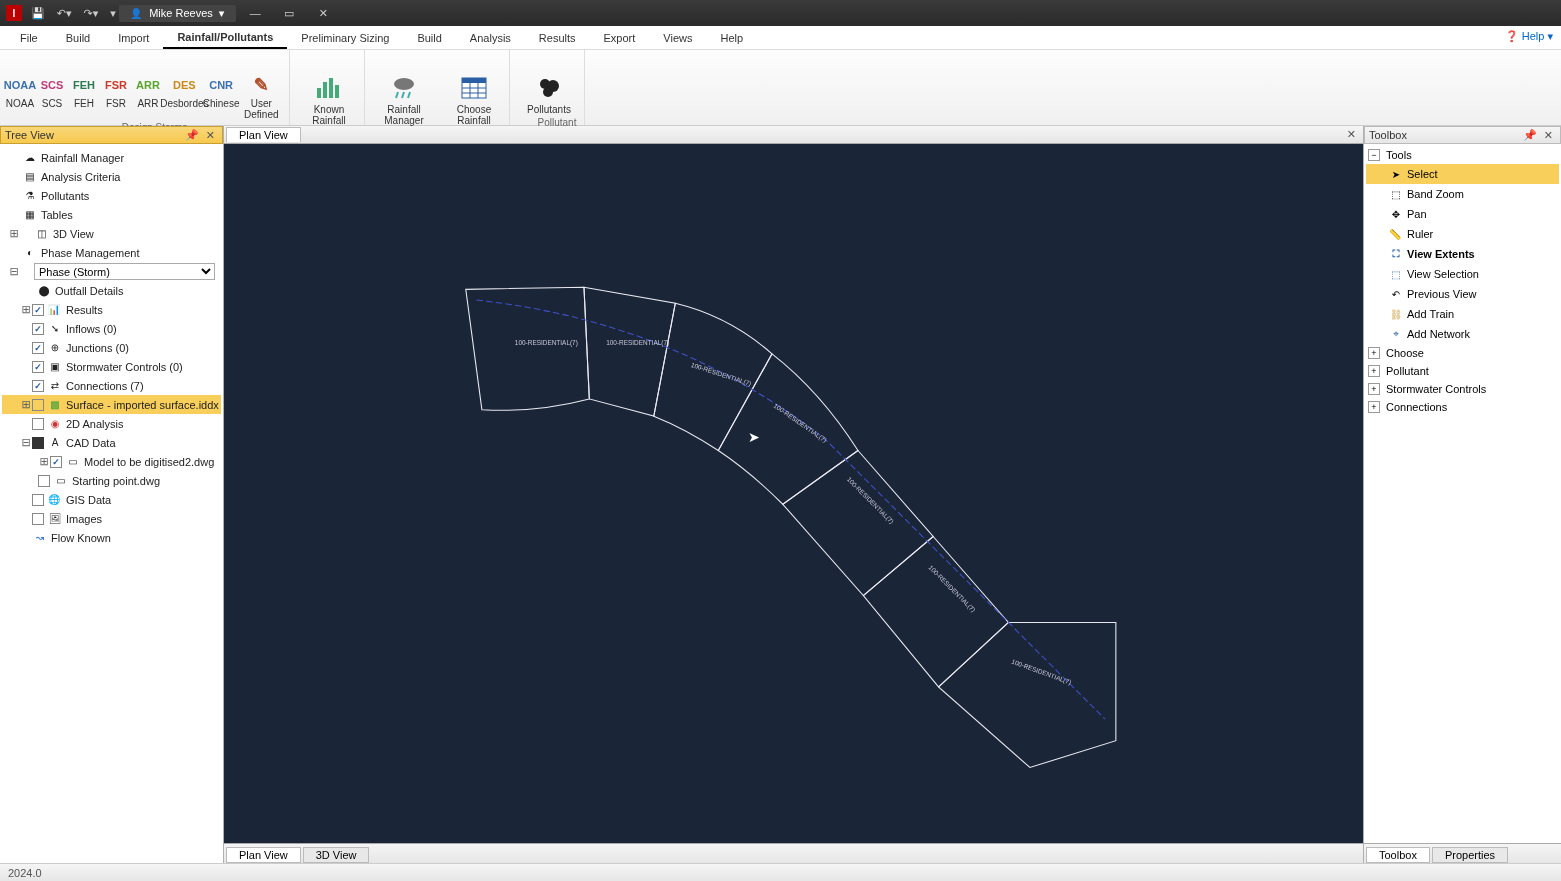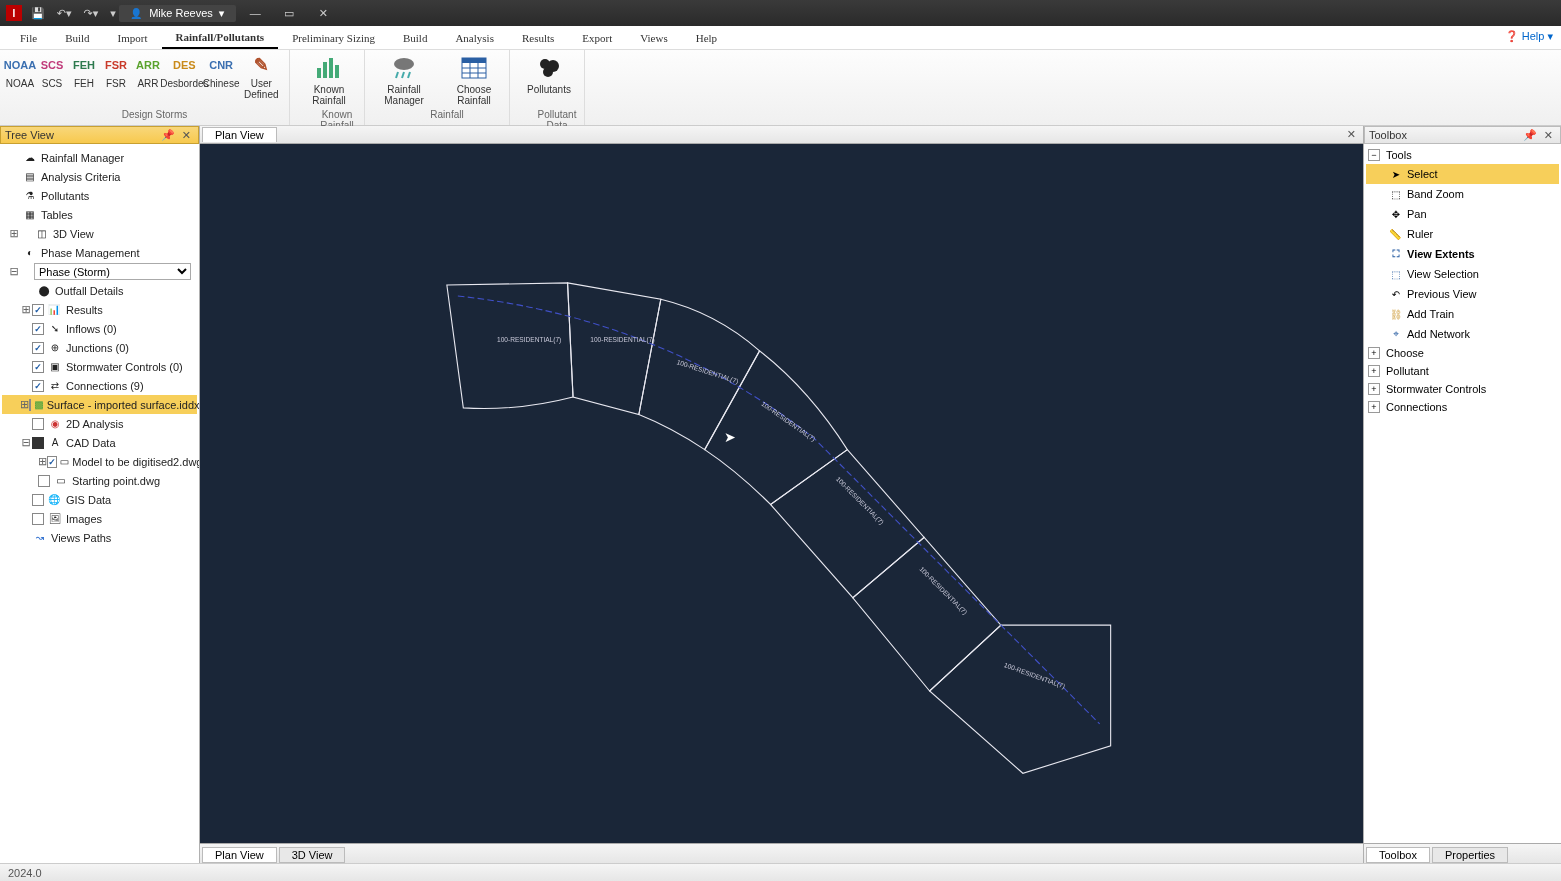--- a/index.html
+++ b/index.html
@@ -11,40 +11,40 @@
 .app-icon { width: 16px; height: 16px; background: #b00; display: flex; align-items: center; justify-content: center; color: #fff; font-weight: bold; font-size: 10px; }
 .qat-btn { color: #ccc; padding: 0 3px; cursor: pointer; font-size: 11px; }
 .titlebar-center { flex: 1; text-align: center; color: #fff; font-size: 12px; }
 .titlebar-right { display: flex; align-items: center; gap: 4px; padding-right: 6px; }
 .user-chip { background: #444; color: #fff; padding: 2px 12px; border-radius: 2px; display: flex; align-items: center; gap: 6px; font-size: 12px; }
 .user-chip::before { content: "👤"; font-size: 10px; }
 .win-btn { width: 30px; height: 20px; text-align: center; color: #ccc; cursor: pointer; line-height: 20px; }
 
 
 .menubar { height: 24px; background: #fff; display: flex; align-items: center; padding: 0 6px; border-bottom: 1px solid #ddd; position: relative; }
-.menu-item { padding: 4px 14px; color: #333; cursor: pointer; font-family: Liberation Serif, serif; }
+.menu-item { padding: 4px 14px; color: #333; cursor: pointer; }
 .menu-item.active { font-weight: bold; border-bottom: 2px solid #000000; }
 .help-right { position: absolute; right: 8px; top: 4px; color: #0066cc; cursor: pointer; }
 
 
 .ribbon { height: 76px; background: linear-gradient(#fdfdfd,#f0f0f0); display: flex; border-bottom: 1px solid #ccc; }
 .ribbon-group { border-right: 1px solid #ddd; display: flex; flex-direction: column; align-items: stretch; }
-.ribbon-group-body { flex: 1; display: flex; align-items: flex-start; padding: 2px 4px 0 4px; }
+.ribbon-group-body { flex: 1; display: flex; align-items: flex-start; padding: 2px 4px 0 4px; margin-top: 20px; }
 .ribbon-group-label { height: 16px; text-align: center; font-size: 10px; color: #666; padding-left: 20px; }
 .ribbon-btn { display: flex; flex-direction: column; align-items: center; justify-content: flex-start; padding: 2px 4px; cursor: pointer; min-width: 32px; }
 .ribbon-btn.wide { min-width: 70px; }
 .ribbon-text { font-size: 10px; color: #333; text-align: center; margin-top: 2px; }
 .ds-ico { width: 26px; height: 22px; display: flex; align-items: center; justify-content: center; font-weight: bold; font-size: 11px; font-family: Arial; }
 .icon-large { width: 32px; height: 28px; display: flex; align-items: center; justify-content: center; }
 
 
 .workspace { display: flex; height: calc(100% - 26px - 24px - 76px - 18px); }
 
 
-.left-panel { width: 200px; display: flex; flex-direction: column; background: #fff; border-right: 1px solid #b0b0b0; }
+.left-panel { width: 224px; display: flex; flex-direction: column; background: #fff; border-right: 1px solid #b0b0b0; }
 .panel-header { height: 18px; background: linear-gradient(#f8d77a,#f7c94e); border: 1px solid #c8a030; display: flex; align-items: center; padding: 0 4px; justify-content: space-between; font-size: 11px; color: #333; }
 .panel-header .ctrls { display: flex; gap: 4px; color: #555; }
 .tree { flex: 1; overflow: auto; padding: 4px 2px; font-size: 11px; color: #222; }
 .tree-row { display: flex; align-items: center; height: 19px; white-space: nowrap; cursor: pointer; }
 .tree-row.selected { background: #f7cf5a; }
 .tree-toggle { width: 12px; text-align: center; color: #666; cursor: pointer; }
 .tree-checkbox { width: 12px; height: 12px; border: 1px solid #888; margin-right: 3px; display: flex; align-items: center; justify-content: center; font-size: 9px; }
 .tree-checkbox.checked::after { content: "✓"; color: #1a58a3; font-weight: bold; }
 .tree-checkbox.filled { background: #333; border-color: #333; }
 .tree-icon { width: 16px; height: 14px; margin-right: 3px; display: inline-flex; align-items: center; justify-content: center; font-size: 10px; }
@@ -280,21 +280,21 @@
           <span>Junctions (0)</span>
         </div>
       <div class="tree-row" style="padding-left:30px">
           <span class="tree-checkbox checked"></span>
           <span class="tree-icon">▣</span>
           <span>Stormwater Controls (0)</span>
         </div>
       <div class="tree-row" style="padding-left:30px">
           <span class="tree-checkbox checked"></span>
           <span class="tree-icon">⇄</span>
-          <span>Connections (9)</span>
+          <span>Connections (7)</span>
         </div>
       <div class="tree-row selected" style="padding-left:18px">
           <span class="tree-toggle">⊞</span>
           <span class="tree-checkbox"></span>
           <span class="tree-icon" style="color:#3a9e3a">▩</span>
           <span>Surface - imported surface.iddx</span>
         </div>
       <div class="tree-row" style="padding-left:30px">
           <span class="tree-checkbox"></span>
           <span class="tree-icon" style="color:#c33">◉</span>
@@ -322,21 +322,21 @@
           <span class="tree-icon" style="color:#2a7">🌐</span>
           <span>GIS Data</span>
         </div>
       <div class="tree-row" style="padding-left:30px">
           <span class="tree-checkbox"></span>
           <span class="tree-icon">🖼</span>
           <span>Images</span>
         </div>
       <div class="tree-row" style="padding-left:30px">
           <span class="tree-icon" style="color:#26c">↝</span>
-          <span>Views Paths</span>
+          <span>Flow Known</span>
         </div>
     </div>
   </div>
 
   <div class="center-panel">
     <div class="plan-tabbar">
       <div class="plan-tab">Plan View</div>
       <span class="close-x" style="margin-right:4px">✕</span>
     </div>
     <div class="plan-canvas-wrap">

